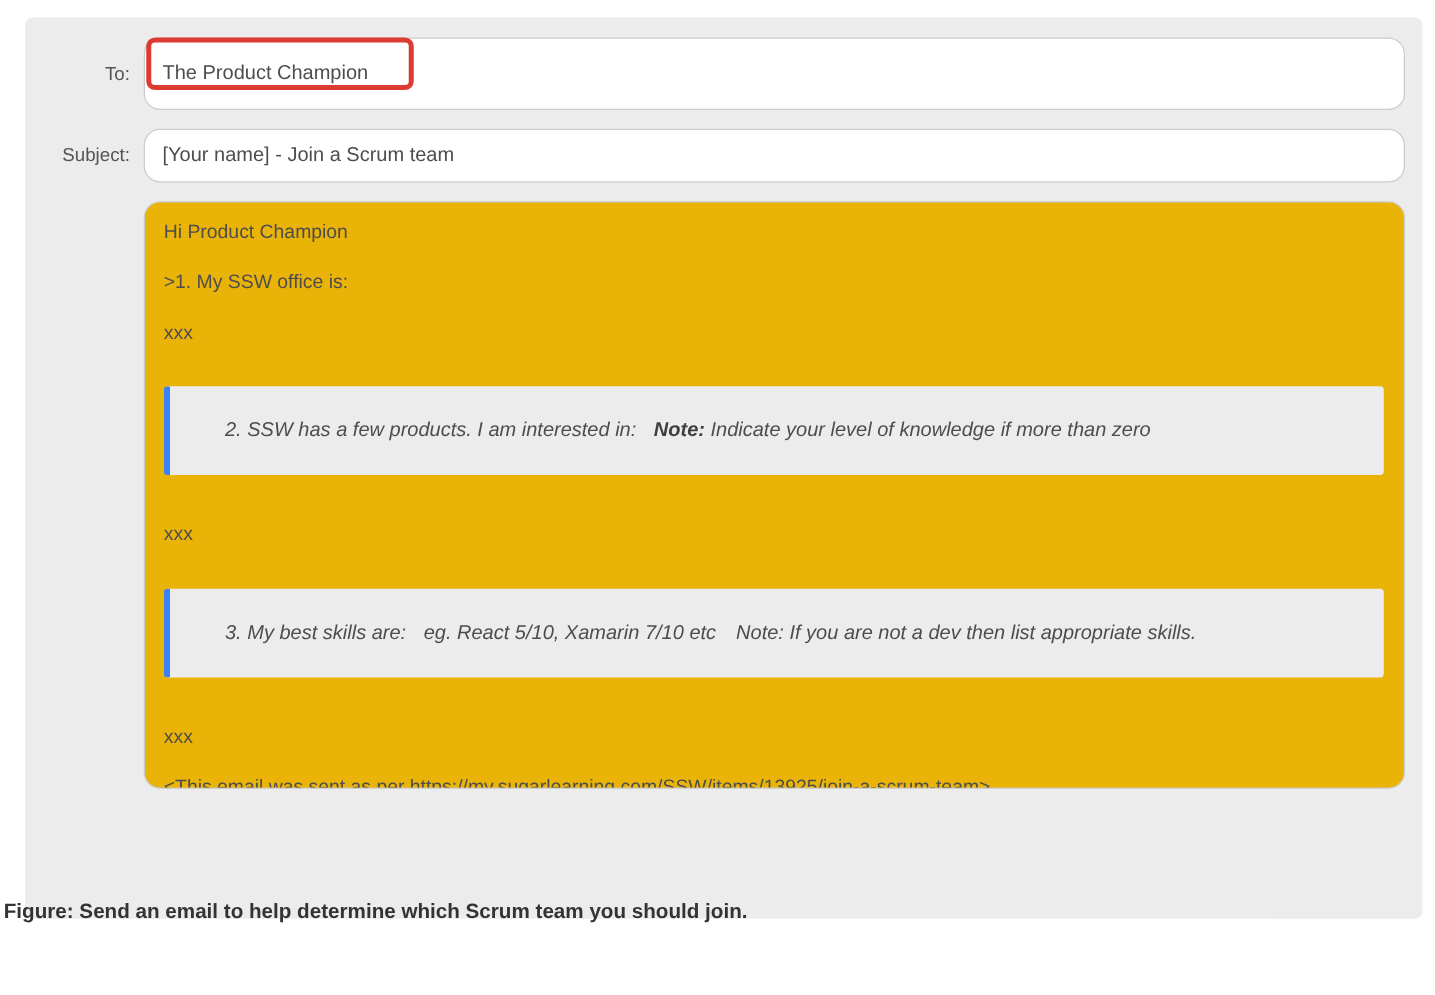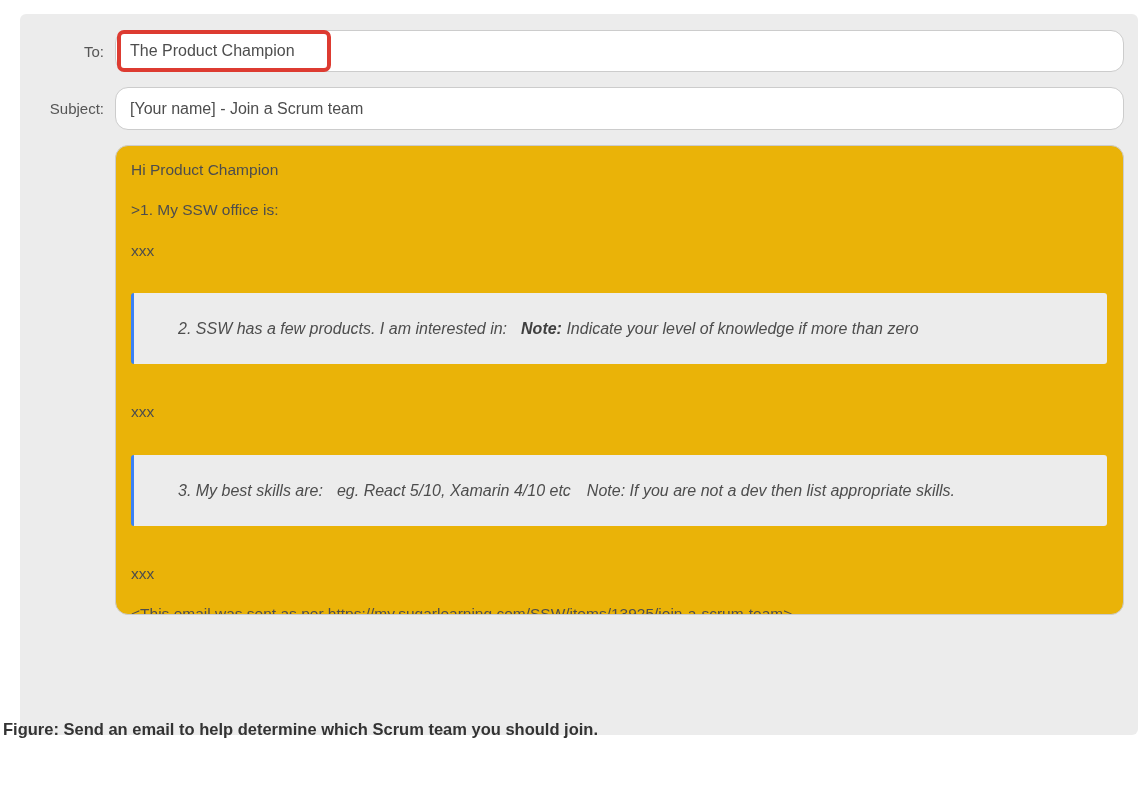--- a/index.html
+++ b/index.html
@@ -27,21 +27,21 @@
     width: 95px;
     flex: 0 0 95px;
     text-align: right;
     padding-right: 11px;
     color: #555555;
     font-size: 15px;
   }
   .input-wrap { position: relative; flex: 1; }
   .text-input {
     width: 100%;
-    height: 42px;
+    height: 58px;
     background: #ffffff;
     border: 1px solid #cccccc;
     display: flex;
     align-items: center;
     padding-left: 14px;
     font-size: 16px;
     color: #4d4d4d;
     white-space: nowrap;
     overflow: hidden;
   }
@@ -67,21 +67,21 @@
     overflow: hidden;
   }
   .body-box p {
     margin: 0 0 21px 0;
     line-height: 1.25;
   }
   .body-box .note-label { font-weight: bold; color: #3f3f3f; }
   blockquote.quote {
     margin: 33px 0 38px 0;
     background: #ececec;
-    border-left: 3px solid #3b82f6;
+    border-left: 5px solid #3b82f6;
     border-radius: 3px;
     padding: 26px 20px 26px 44px;
     font-style: italic;
     font-size: 16px;
     color: #4d4d4d;
     line-height: 1.2;
   }
   blockquote.quote .gap-md { display: inline-block; width: 14px; }
   blockquote.quote .gap-lg { display: inline-block; width: 16px; }
   blockquote.quote .note-label-italic { font-weight: bold; color: #3f3f3f; }
@@ -126,21 +126,21 @@
 
       <p>&gt;1. My SSW office is:</p>
 
 
       <p>xxx</p>
 
       <blockquote class="quote"><span>2. SSW has a few products. I am interested in:</span><span class="gap-md"></span><span class="note-label-italic">Note:</span><span> Indicate your level of knowledge if more than zero</span></blockquote>
 
       <p>xxx</p>
 
-      <blockquote class="quote"><span>3. My best skills are:</span><span class="gap-md"></span><span>eg. React 5/10, Xamarin 4/10 etc</span><span class="gap-lg"></span><span>Note: If you are not a dev then list appropriate skills.</span></blockquote>
+      <blockquote class="quote"><span>3. My best skills are:</span><span class="gap-md"></span><span>eg. React 5/10, Xamarin 7/10 etc</span><span class="gap-lg"></span><span>Note: If you are not a dev then list appropriate skills.</span></blockquote>
 
       <p>xxx</p>
 
       <p>&lt;This email was sent as per https://my.sugarlearning.com/SSW/items/13925/join-a-scrum-team&gt;</p>
 
     </div>
   </div>
 
 </div>
 

